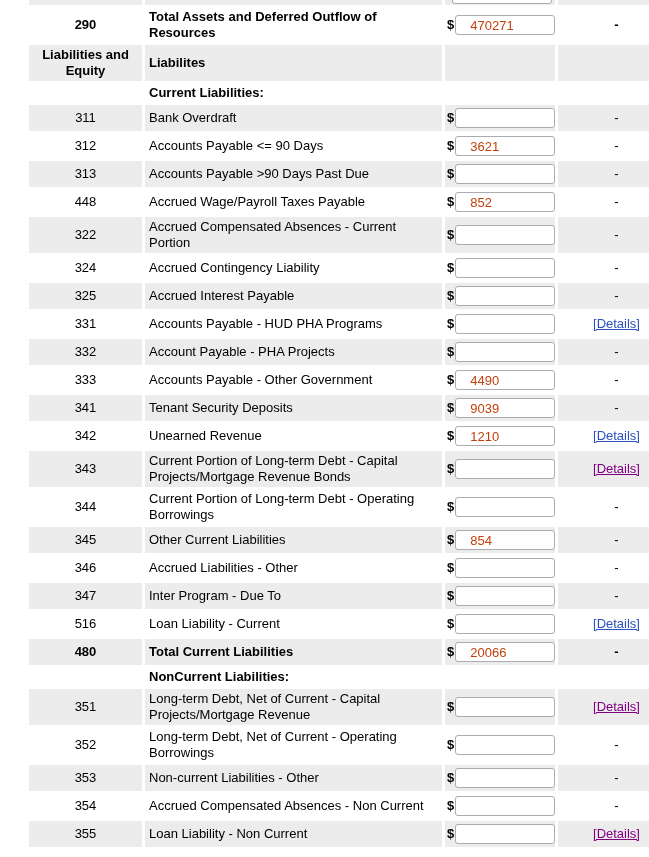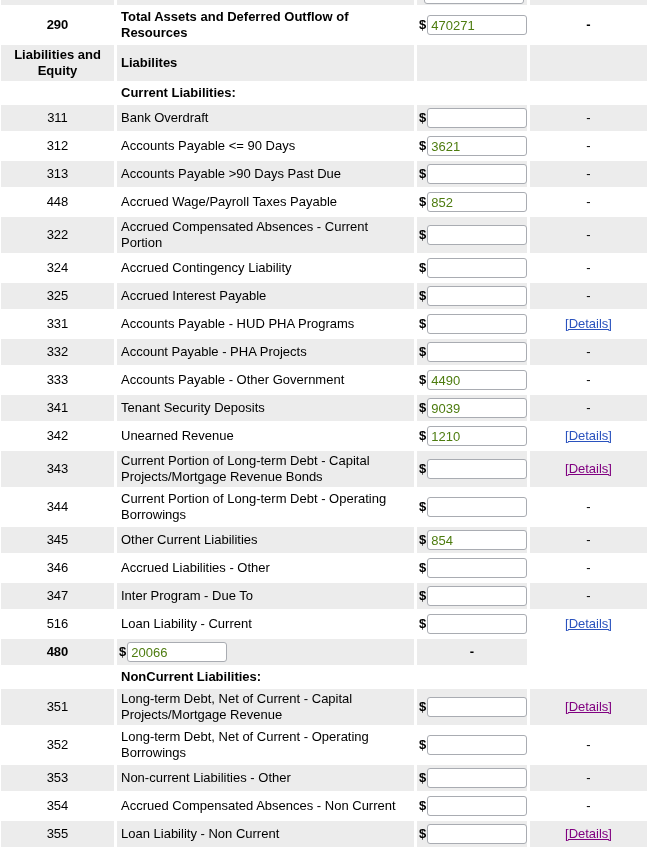--- a/index.html
+++ b/index.html
@@ -15,20 +15,21 @@
     font-family:"Liberation Sans",sans-serif;
     font-size:13px;
     color:#000;
   }
   #fds-table{padding-left:1px;padding-top:0;}
   .row{
     display:grid;
     grid-template-columns:113px 297px 110px 117px;
     column-gap:3px;
     margin-bottom:2px;
+    margin-left:28px;
   }
   .cell{
     display:flex;
     align-items:center;
     background:#fff;
     line-height:16px;
   }
   .shaded .cell{background:var(--shade);}
   .bold{font-weight:bold;}
   .c-line{justify-content:center;text-align:center;padding:2px 6px;min-height:26px;}
@@ -37,24 +38,24 @@
   .c-note{justify-content:center;text-align:center;min-height:26px;}
   .row-group .cell{min-height:36px;}
   .row-header .cell{min-height:20px;background:#fff;}
   .row-header .c-desc{font-weight:bold;}
   .dollar{font-weight:bold;margin-right:1px;}
   .amount-input{
     width:100px;
     height:20px;
     border:1px solid var(--input-border);
     border-radius:3px;
-    padding:1px 3px;
+    padding:1px 14px;
     font-family:"Liberation Sans",sans-serif;
     font-size:13px;
-    color:#4d7c0f;
+    color:#c2410c;
     background:#fff;
   }
   .details-link{color:var(--link);text-decoration:underline;text-align:center;}
   .details-link.visited{color:var(--link-visited);}
   .row-partial .cell{min-height:0;height:5px;overflow:hidden;position:relative;}
   .row-partial .c-amount{padding:0;}
   .row-partial .amount-input{position:absolute;left:7px;bottom:1px;}
 </style>
 </head>
 <body>
@@ -368,20 +369,23 @@
       <input type="text" class="amount-input" value="" style="">
     </div>
     <div class="cell c-note">
         <a href="#" class="details-link">[Details]</a>
       </div>
   </div>
     <div class="row row-item shaded bold">
     <div class="cell c-line">
       <span>480</span>
     </div>
+    <div class="cell c-desc">
+      <span>Total Current Liabilities</span>
+    </div>
     <div class="cell c-amount">
       <span class="dollar">$</span>
       <input type="text" class="amount-input" value="20066" style="">
     </div>
     <div class="cell c-note">
         <span>-</span>
       </div>
   </div>
     <div class="row row-header">
     <div class="cell c-line"></div>

